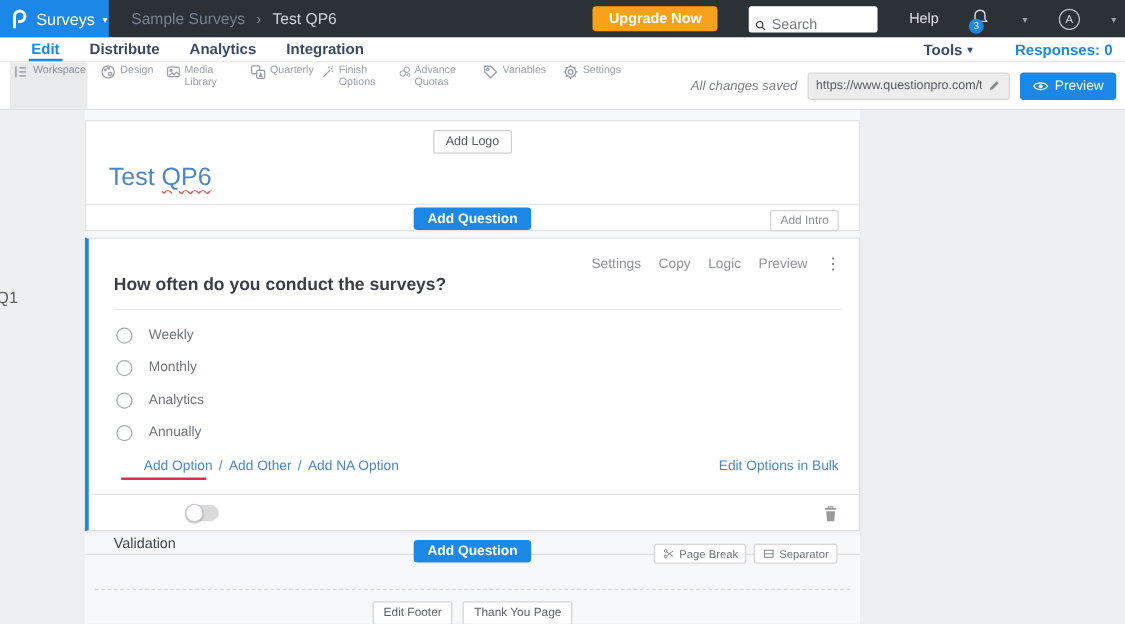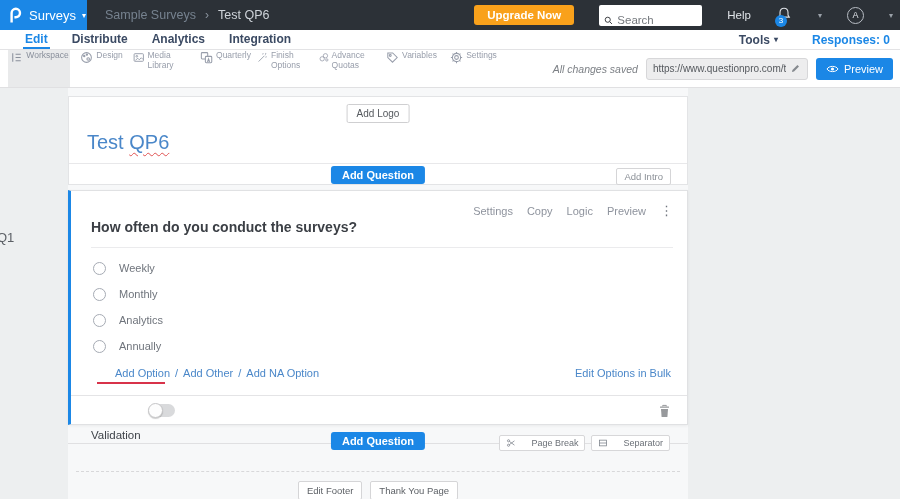--- a/index.html
+++ b/index.html
@@ -77,21 +77,21 @@
   .validation-row { position:absolute; left:20px; right:16px; top:204px; height:31px; display:flex; align-items:center; gap:8px; }
   .validation-label { font-size:11.5px; color:#3f434a;margin-top:48px; }
   .toggle { position:relative; width:26px; height:13px; background:#d9dadc; border-radius:7px; cursor:pointer; }
   .toggle .knob { position:absolute; left:-1px; top:-1px; width:15px; height:15px; background:#fdfdfd; border:1px solid #c6c6c8; border-radius:50%; box-shadow:0 1px 1px rgba(0,0,0,.2); }
   .trash { margin-left:auto; cursor:pointer; display:flex; }
 
   .add-q-row { position:absolute; left:0; top:344px; width:620px; height:22px; }
   .add-q-line { position:absolute; left:0; right:0; top:11px; border-top:1px solid #e0e0e2; }
   .add-q-row .add-question-btn2 { position:absolute; left:50%; transform:translateX(-50%); top:0; background:#1b87e6; border:none; color:#fff; font-size:11px; font-weight:700; padding:3px 11px; border-radius:3px; cursor:pointer; }
   .break-btns { position:absolute; right:18px; top:3px; display:flex; gap:6px; }
-  .mini-btn { background:#fff; border:1px solid #d7d7d9; border-radius:2px; font-size:9px; color:#6b7077; padding:2px 6px; display:flex; align-items:center; gap:15px; cursor:pointer; }
+  .mini-btn { background:#fff; border:1px solid #d7d7d9; border-radius:2px; font-size:9px; color:#6b7077; padding:2px 6px; display:flex; align-items:center; gap:3px; cursor:pointer; }
   .mini-btn svg { stroke:#7c828a; fill:none; stroke-width:1; }
 
   .dashed-divider { position:absolute; left:8px; right:8px; top:383px; border-top:1px dashed #d8d8da; }
   .footer-btns { position:absolute; left:0; top:393px; width:620px; display:flex; justify-content:center; gap:8px; }
   .footer-btn { background:#fff; border:1px solid #d5d5d7; border-radius:2px; font-size:9.5px; color:#5d6166; padding:3px 8px; cursor:pointer; }
 </style>
 </head>
 <body>
 
 <div class="topbar">

